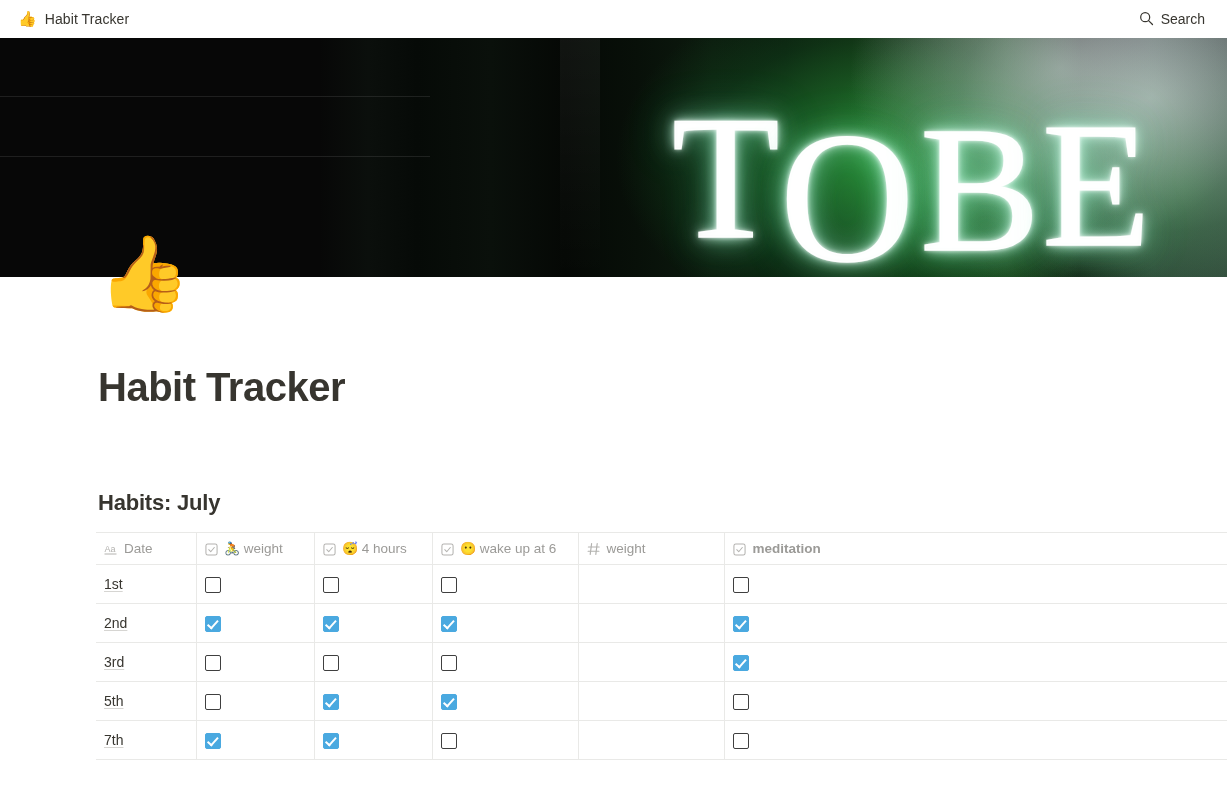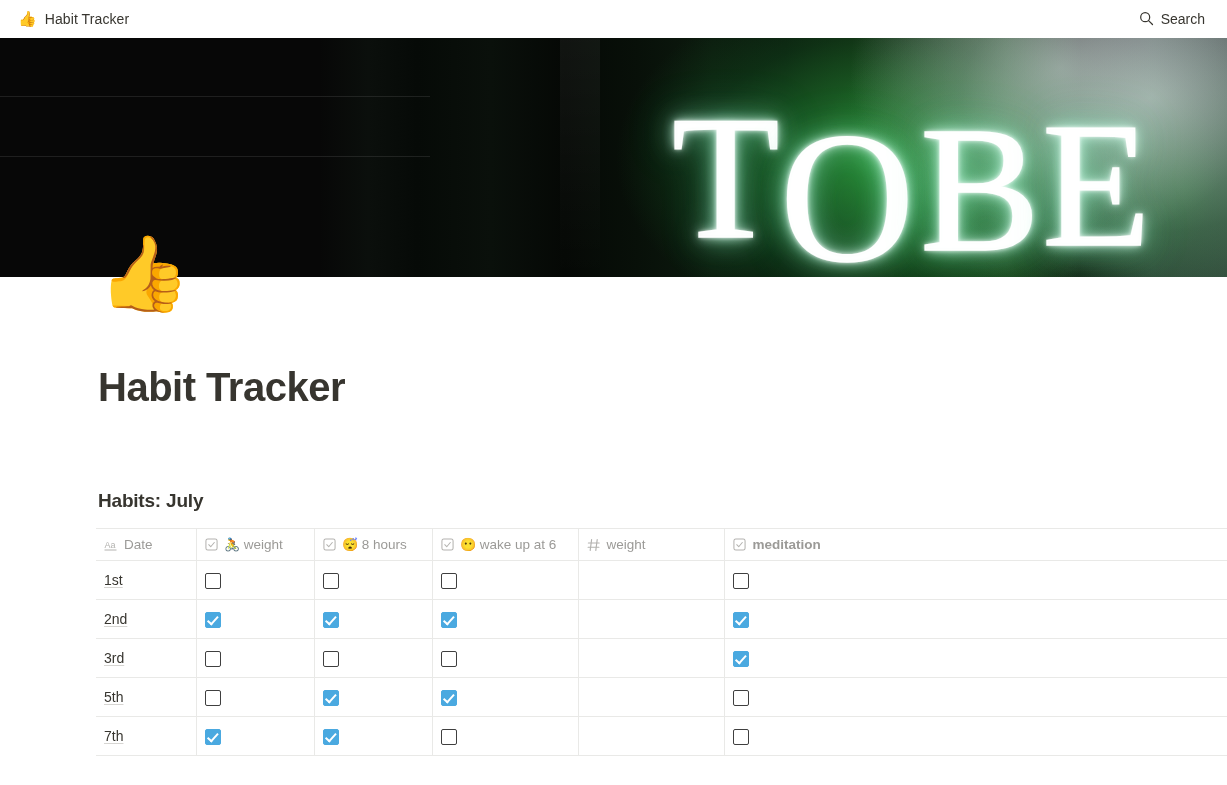--- a/index.html
+++ b/index.html
@@ -129,21 +129,21 @@
     margin: 0;
     padding: 88px 0 0 98px;
     font-size: 40px;
     font-weight: bold;
     color: #37352f;
     letter-spacing: -0.5px;
   }
   .section-heading {
     margin: 0;
     padding: 80px 0 0 98px;
-    font-size: 19px;
+    font-size: 22px;
     font-weight: bold;
     color: #37352f;
     letter-spacing: -0.2px;
   }
 
   
   .table-wrap {
     margin-top: 16px;
     width: 1227px;
   }
@@ -174,21 +174,21 @@
   }
   .th-inner {
     display: flex;
     align-items: center;
     gap: 6px;
     white-space: nowrap;
   }
   .th-emoji { font-size: 13px; line-height: 1; margin-right: -3px; }
   .type-icon {
     display: inline-flex;
-    align-items: flex-start;
+    align-items: flex-end;
     justify-content: center;
     width: 14px; height: 14px;
     flex: 0 0 14px;
   }
   .type-icon svg { display: block; }
   .col-date   { width: 100px; }
   .col-check1 { width: 118px; }
   .col-check2 { width: 118px; }
   .col-check3 { width: 146px; }
   .col-num    { width: 146px; }
@@ -303,21 +303,21 @@
           </th>
           <th>
             <span class="th-inner">
               <span class="type-icon">
                 <svg width="13" height="13" viewBox="0 0 14 14">
                   <rect x="1" y="1" width="12" height="12" rx="2" fill="none" stroke="#b3b2af" stroke-width="1.1"></rect>
                   <path d="M4 7.2 L6.2 9.4 L10 4.8" fill="none" stroke="#b3b2af" stroke-width="1.1" stroke-linecap="round" stroke-linejoin="round"></path>
                 </svg>
               </span>
               <span class="th-emoji">😴</span>
-              <span>8 hours</span>
+              <span>4 hours</span>
             </span>
           </th>
           <th>
             <span class="th-inner">
               <span class="type-icon">
                 <svg width="13" height="13" viewBox="0 0 14 14">
                   <rect x="1" y="1" width="12" height="12" rx="2" fill="none" stroke="#b3b2af" stroke-width="1.1"></rect>
                   <path d="M4 7.2 L6.2 9.4 L10 4.8" fill="none" stroke="#b3b2af" stroke-width="1.1" stroke-linecap="round" stroke-linejoin="round"></path>
                 </svg>
               </span>

